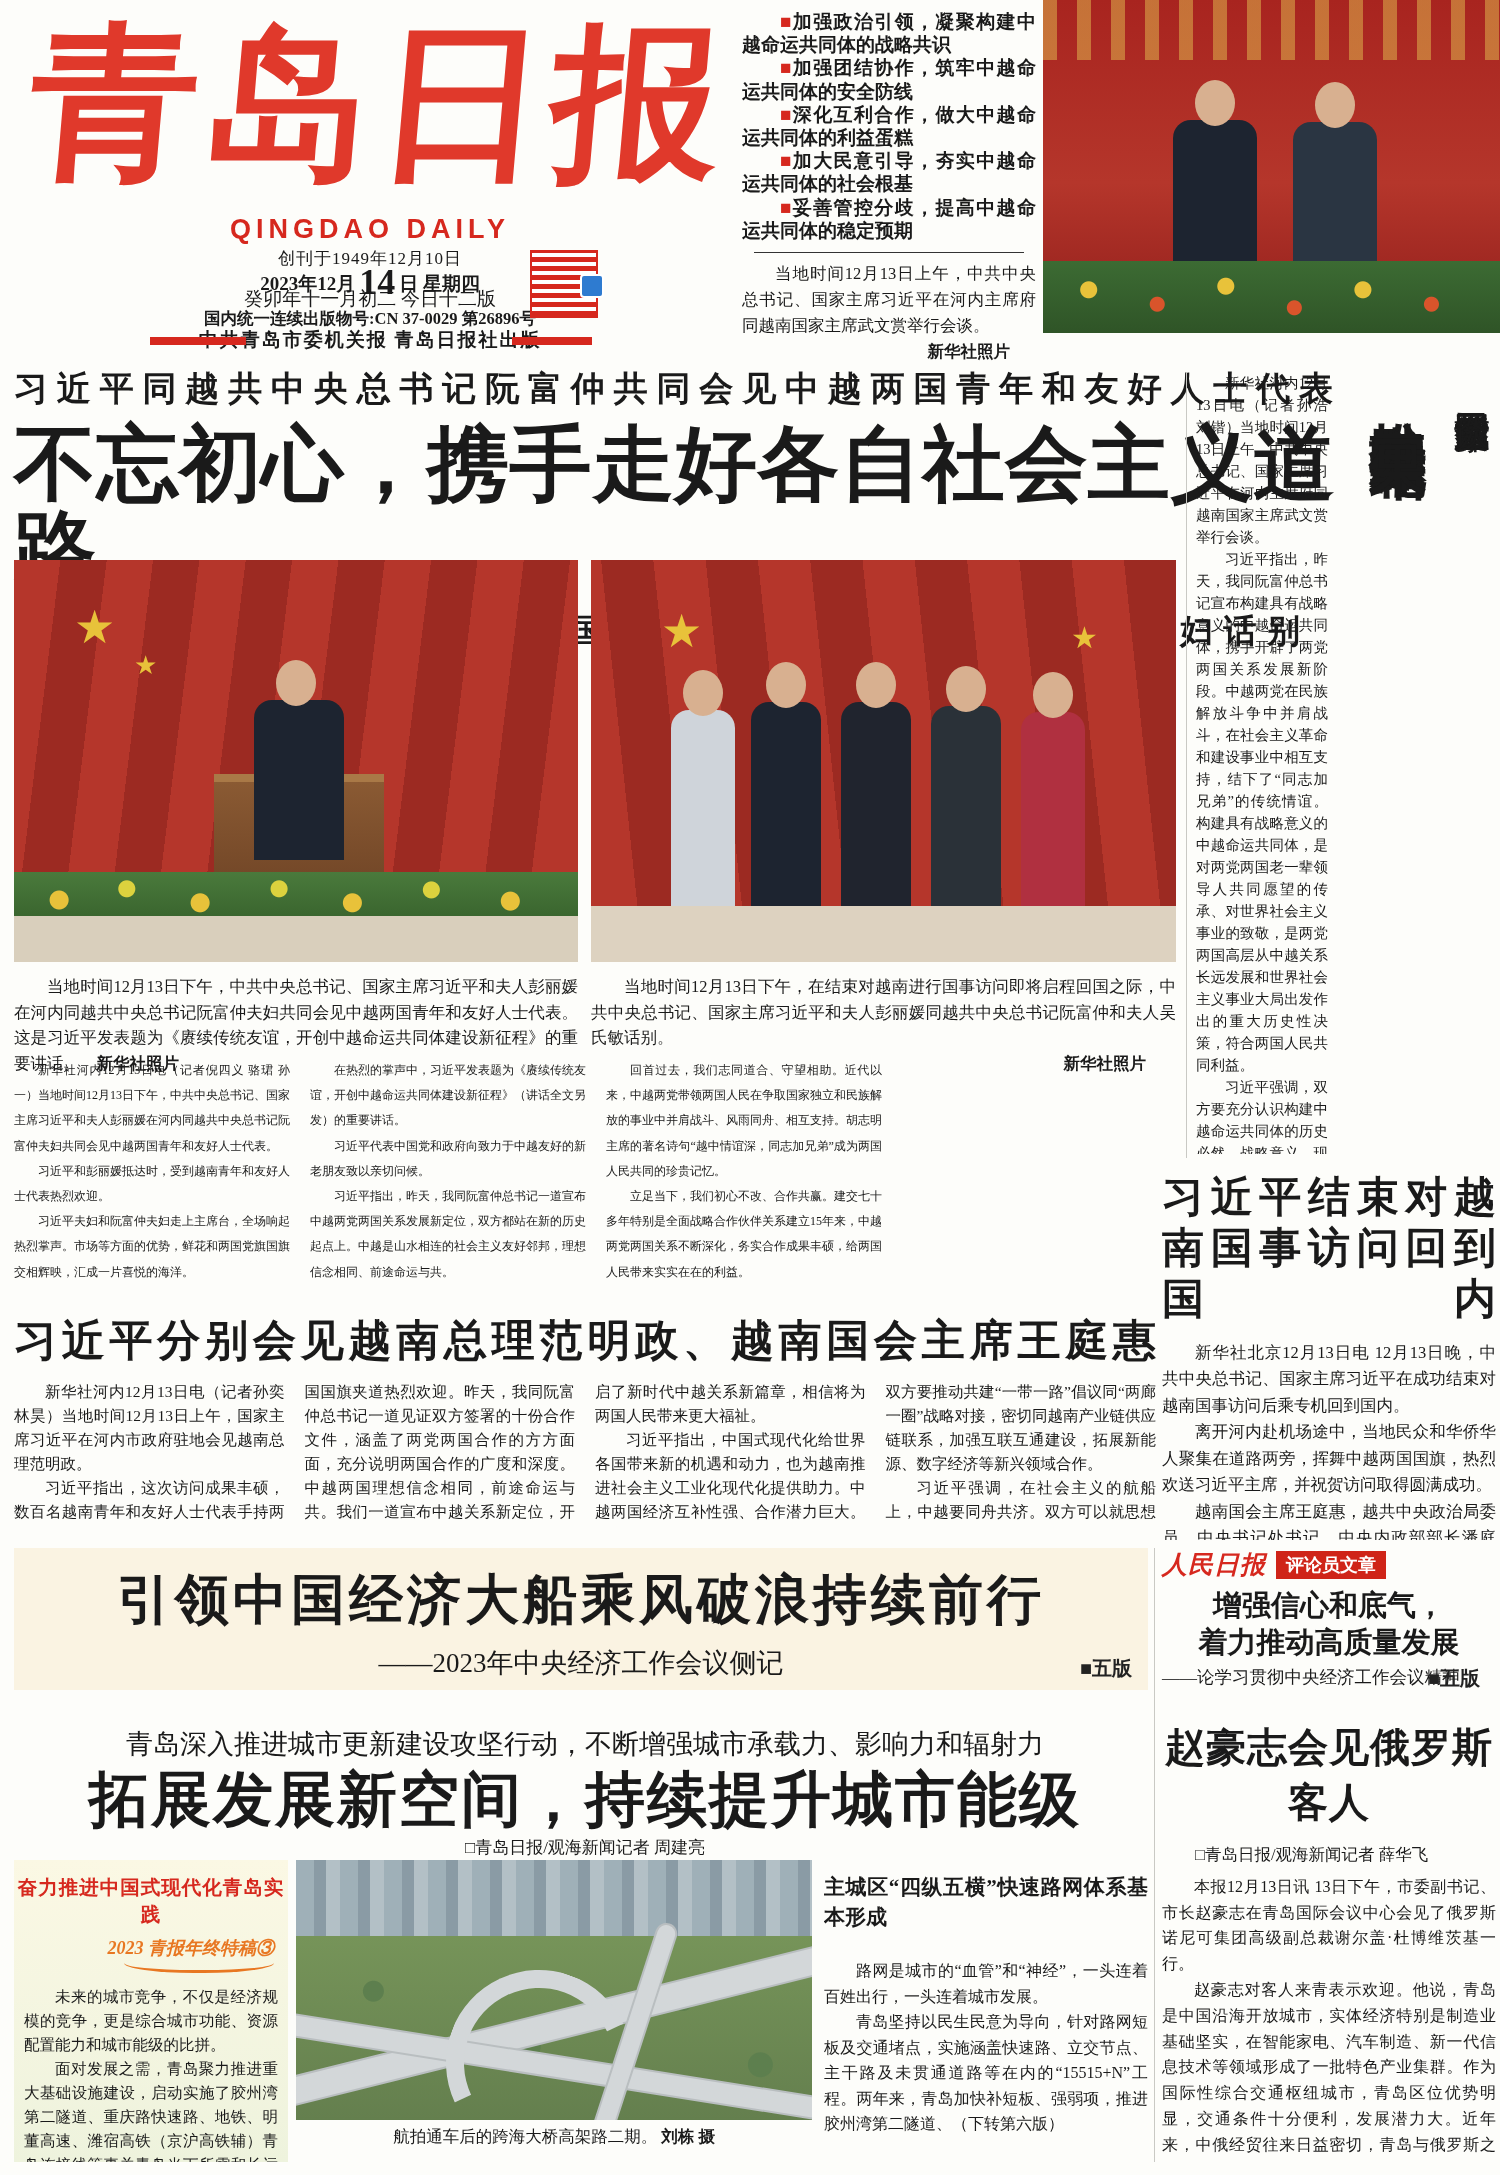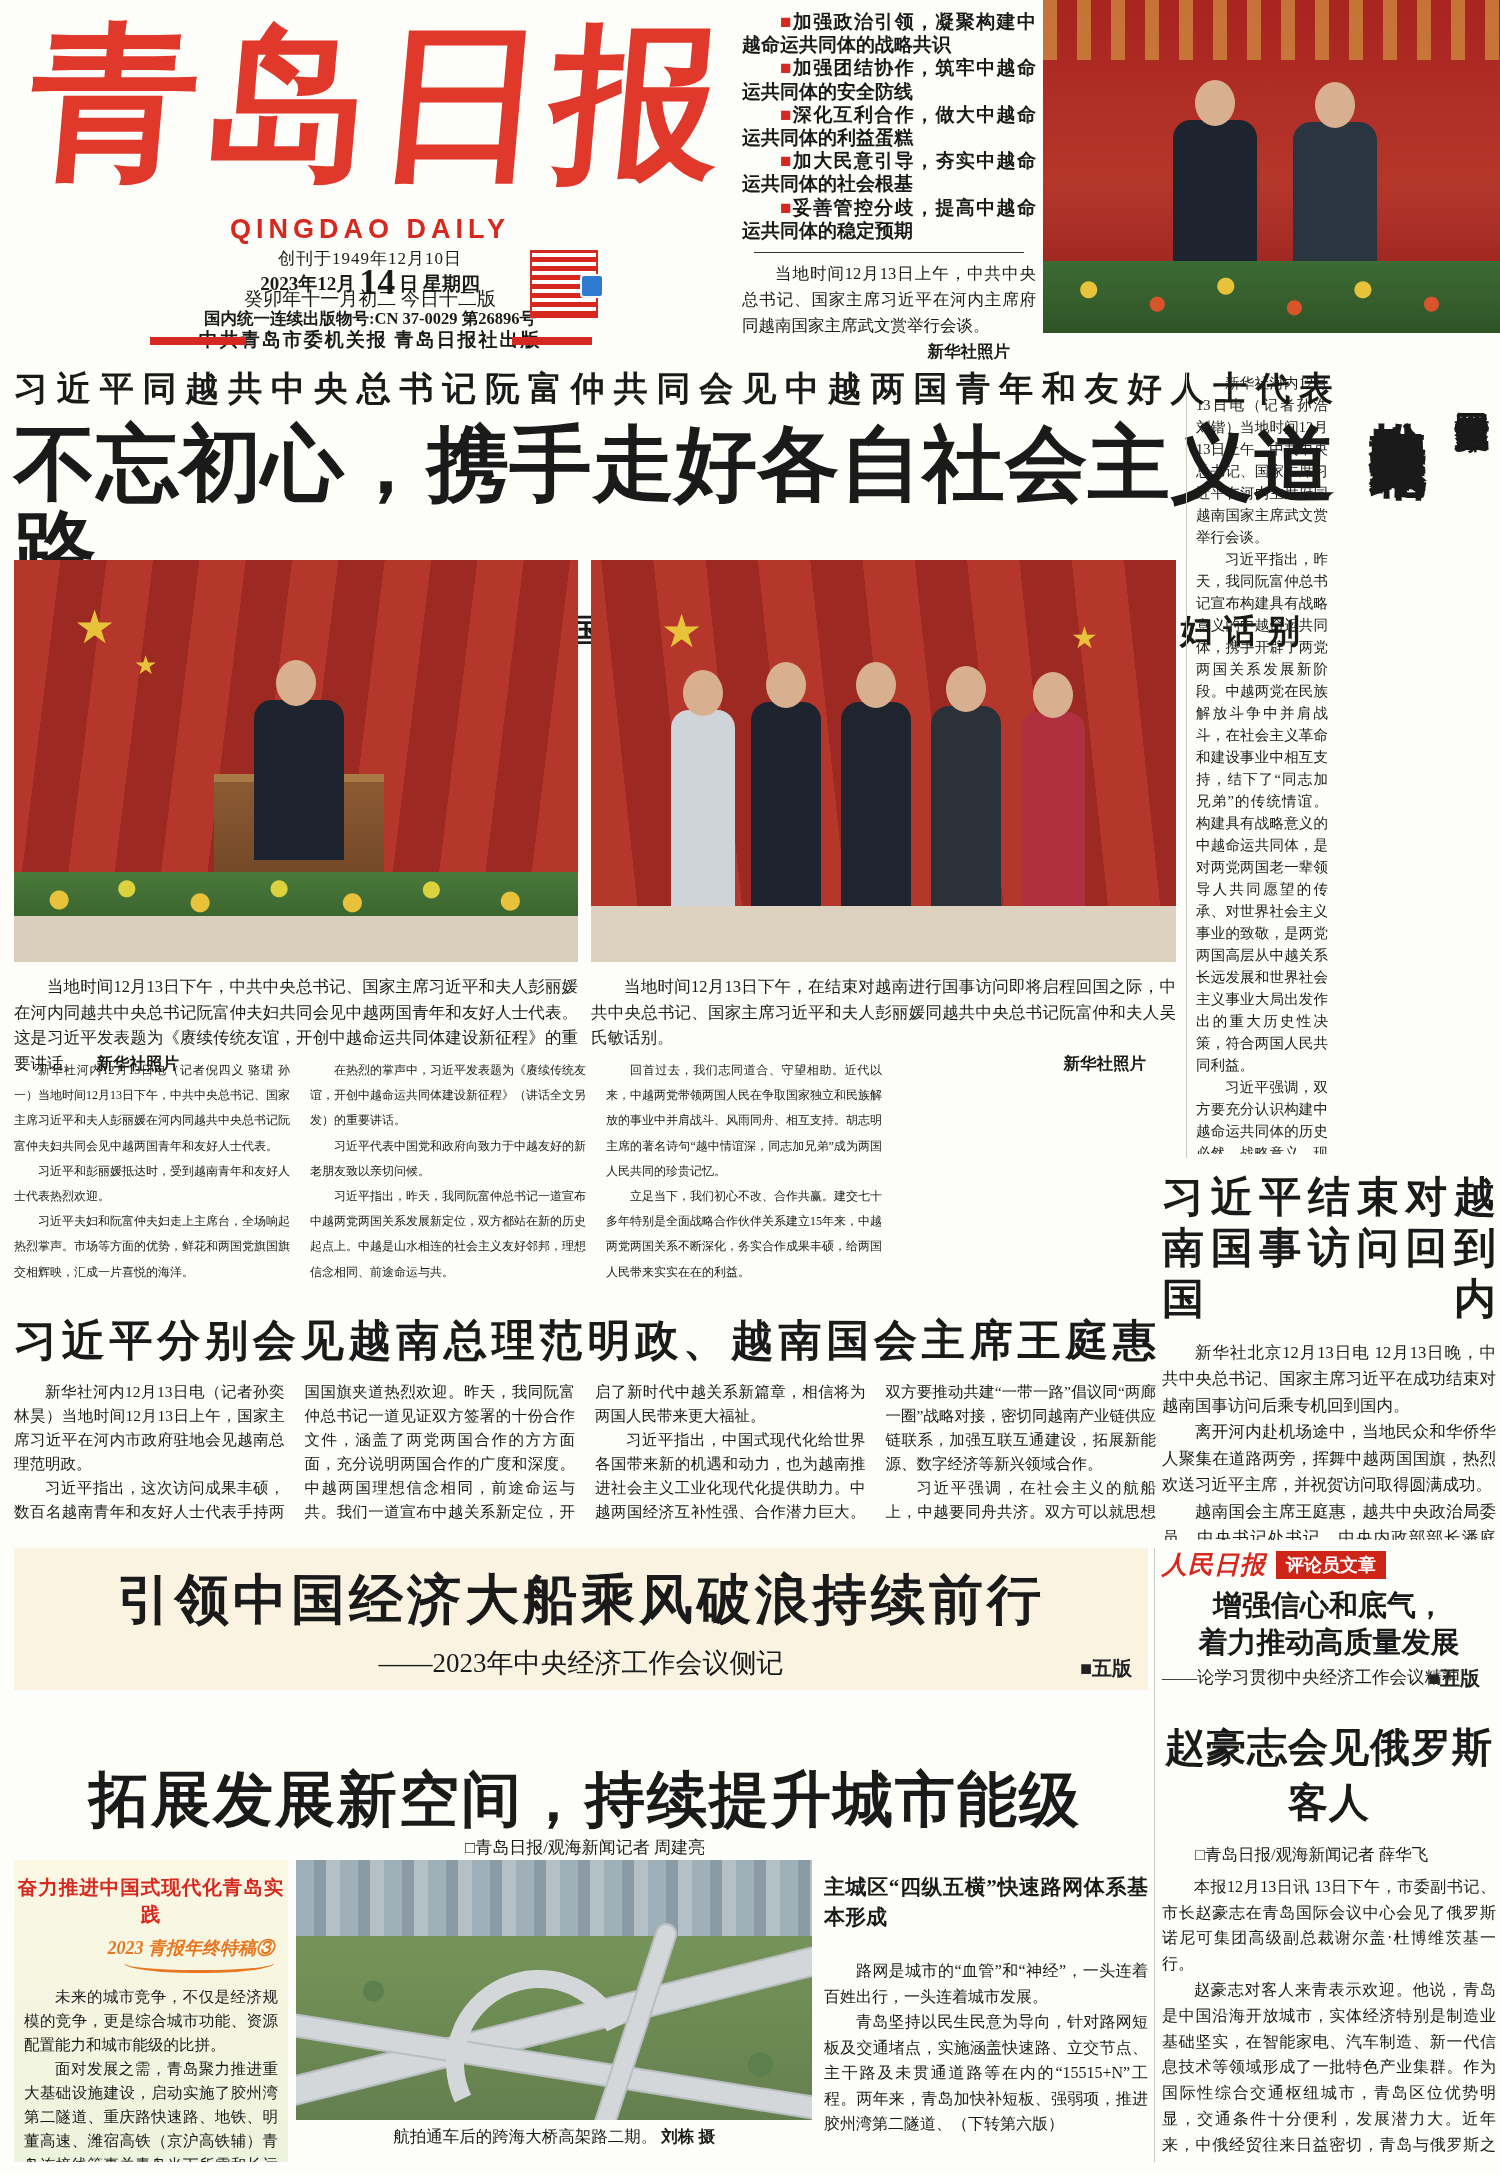--- a/index.html
+++ b/index.html
@@ -311,20 +311,21 @@
       <span class="badge">评论员文章</span>
     </div>
     <div class="hl">
       <span>增强信心和底气，</span><br>
       <span>着力推动高质量发展</span>
     </div>
     <div class="deck">——论学习贯彻中央经济工作会议精神</div>
     <div class="pageref">■五版</div>
   </div>
 
+  <div class="abs cityk">青岛深入推进城市更新建设攻坚行动，不断增强城市承载力、影响力和辐射力</div>
   <div class="abs cityh">拓展发展新空间，持续提升城市能级</div>
   <div class="abs cityb">□青岛日报/观海新闻记者 周建亮</div>
   <div class="abs vrule2"></div>
 
   <div class="abs special">
     <div class="title">奋力推进中国式现代化青岛实践</div>
     <div class="series">2023 青报年终特稿③</div>
     <div class="swoosh"></div>
     <div class="txt">
         <p>未来的城市竞争，不仅是经济规模的竞争，更是综合城市功能、资源配置能力和城市能级的比拼。</p>

